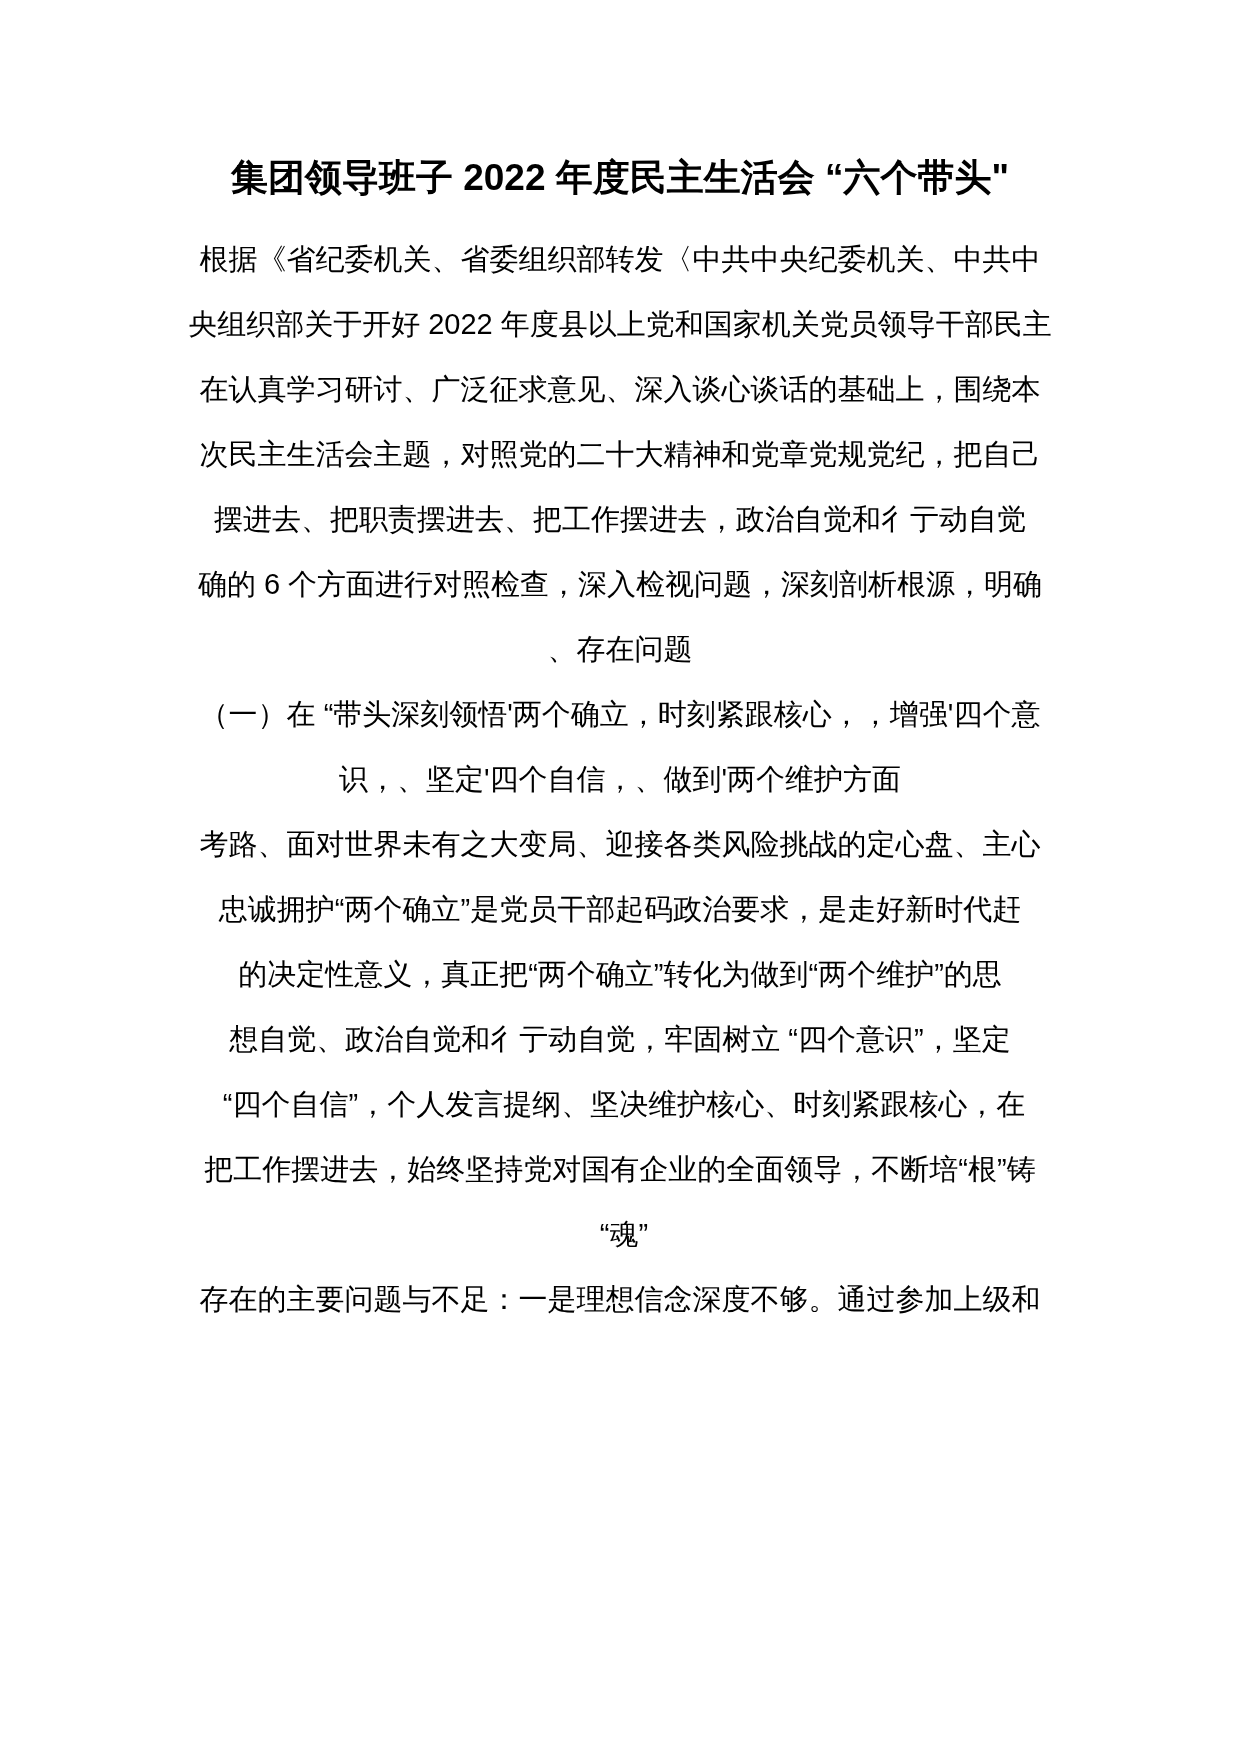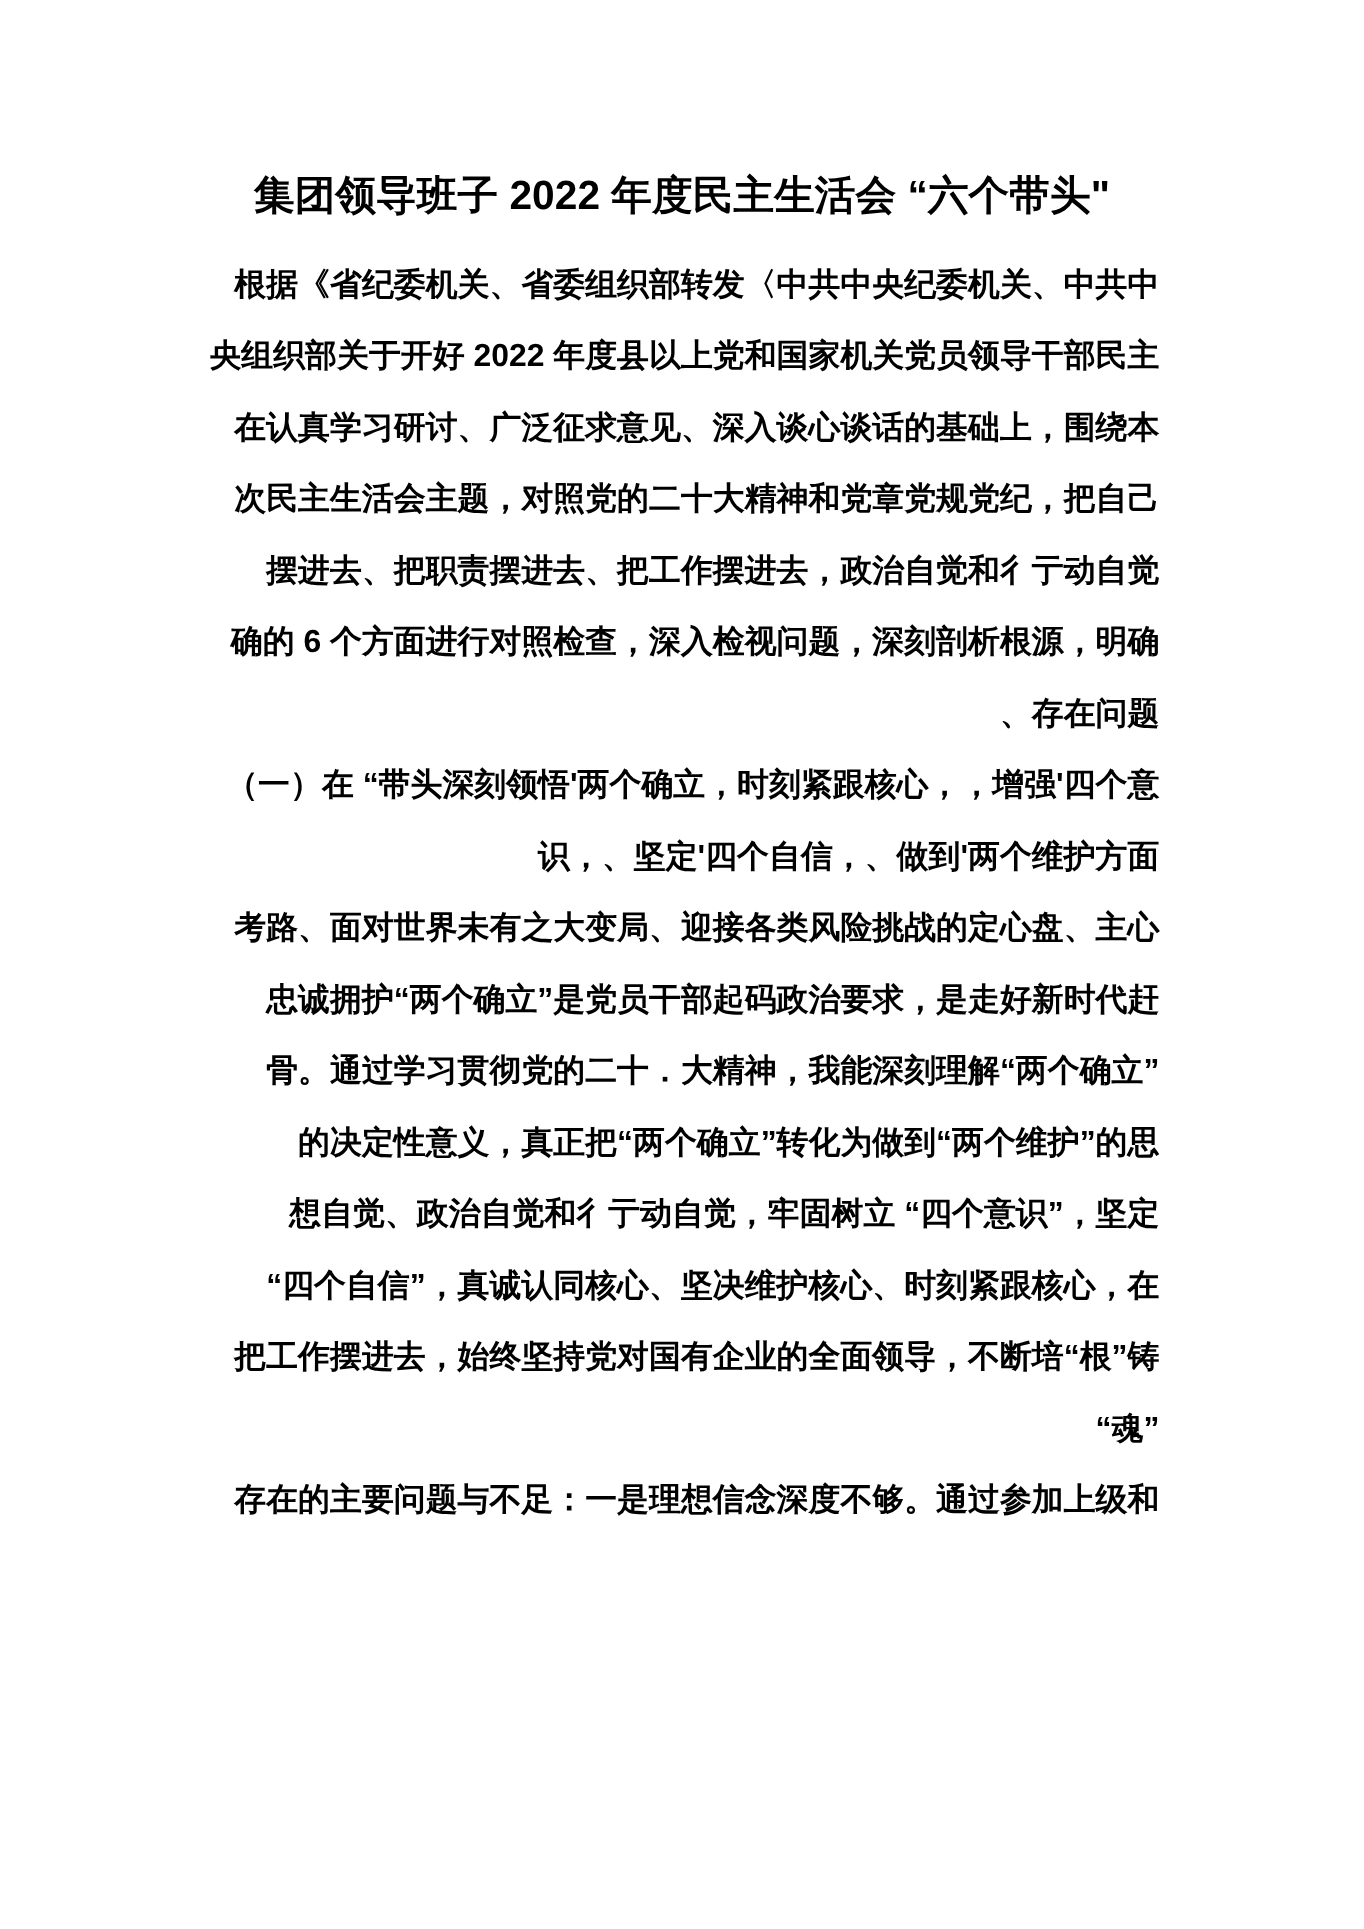--- a/index.html
+++ b/index.html
@@ -30,23 +30,23 @@
     white-space: pre;
   }
   .doc-body {
     margin-top: 17px;
   }
   .paragraph {
     margin: 0;
   }
   .text-line {
     font-size: 29px;
-    font-weight: 700;
+    font-weight: 400;
     line-height: 65px;
-    text-align: right;
+    text-align: center;
     white-space: pre;
   }
 </style>
 </head>
 <body>
 
 <div class="page">
   <div class="title-block">
     <div class="title-line">集团领导班子 2022 年度民主生活会 “六个带头"</div>
   </div>
@@ -62,24 +62,23 @@
       <div class="paragraph">
         <div class="text-line">、存在问题</div>
       </div>
       <div class="paragraph">
         <div class="text-line">（一）在 “带头深刻领悟'两个确立，时刻紧跟核心，，增强'四个意</div>
         <div class="text-line">识，、坚定'四个自信，、做到'两个维护方面</div>
       </div>
       <div class="paragraph">
         <div class="text-line">考路、面对世界未有之大变局、迎接各类风险挑战的定心盘、主心</div>
         <div class="text-line">忠诚拥护“两个确立”是党员干部起码政治要求，是走好新时代赶</div>
-        <div class="text-line">骨。通过学习贯彻党的二十．大精神，我能深刻理解“两个确立”</div>
         <div class="text-line">的决定性意义，真正把“两个确立”转化为做到“两个维护”的思</div>
         <div class="text-line">想自觉、政治自觉和彳亍动自觉，牢固树立 “四个意识”，坚定</div>
-        <div class="text-line"> “四个自信”，真诚认同核心、坚决维护核心、时刻紧跟核心，在</div>
+        <div class="text-line"> “四个自信”，个人发言提纲、坚决维护核心、时刻紧跟核心，在</div>
         <div class="text-line">把工作摆进去，始终坚持党对国有企业的全面领导，不断培“根”铸</div>
         <div class="text-line"> “魂”</div>
       </div>
       <div class="paragraph">
         <div class="text-line">存在的主要问题与不足：一是理想信念深度不够。通过参加上级和</div>
       </div>
     </div>
 </div>
 
 </body></html>

